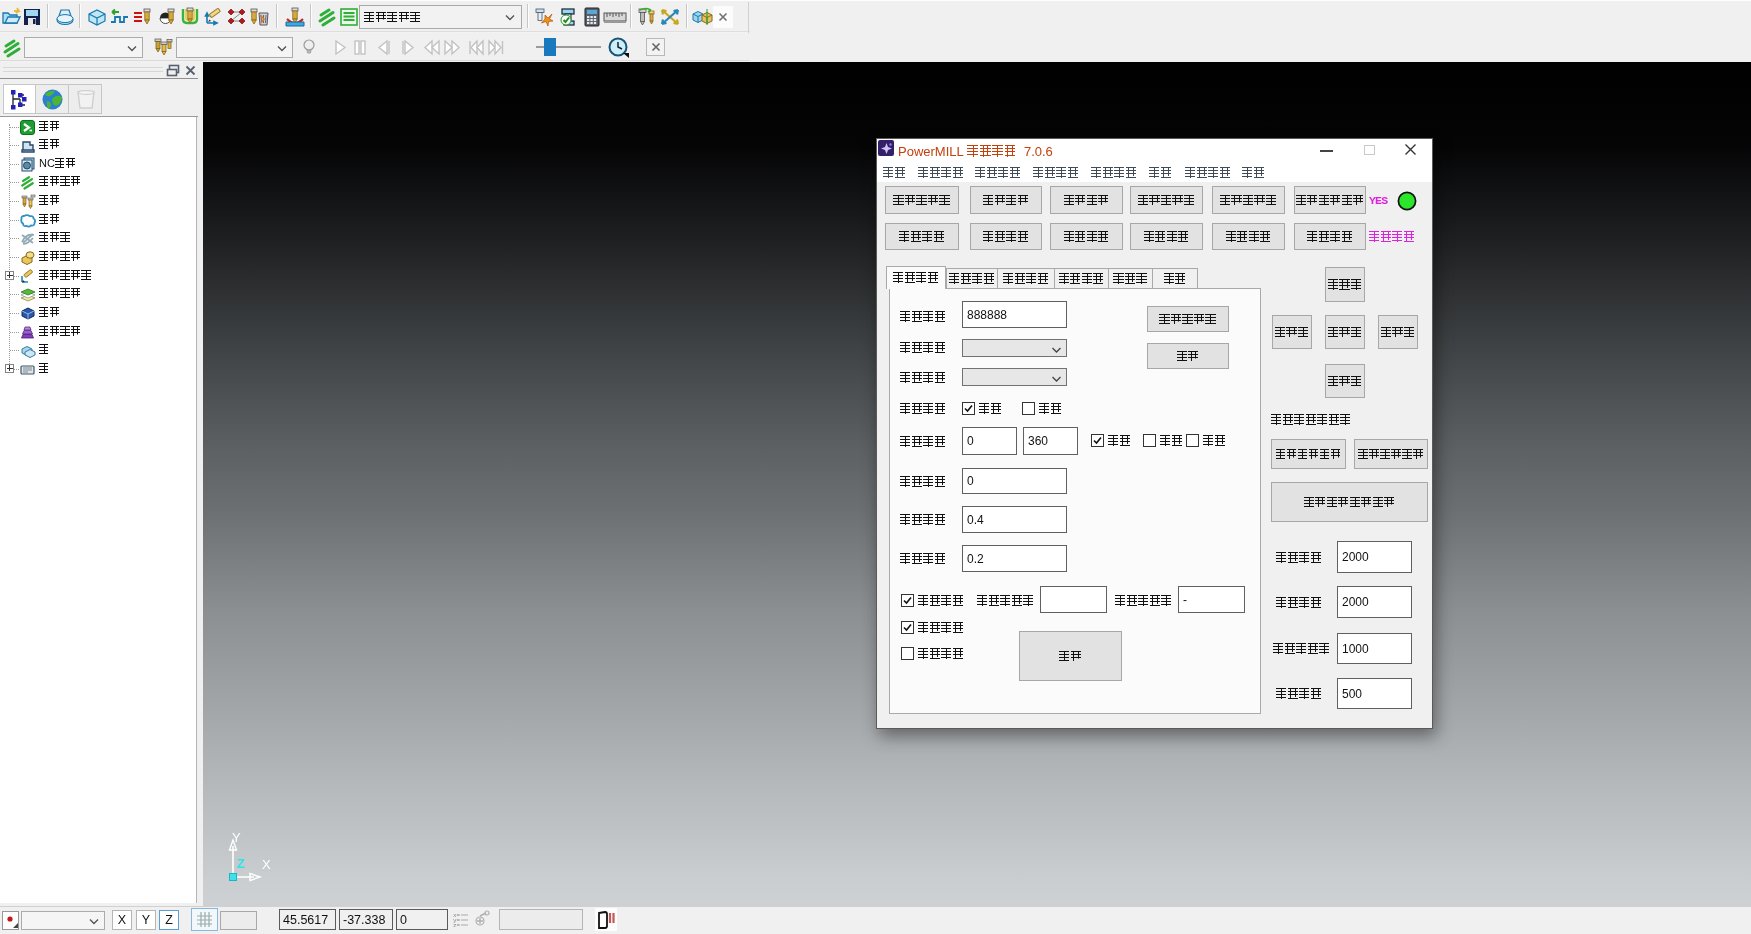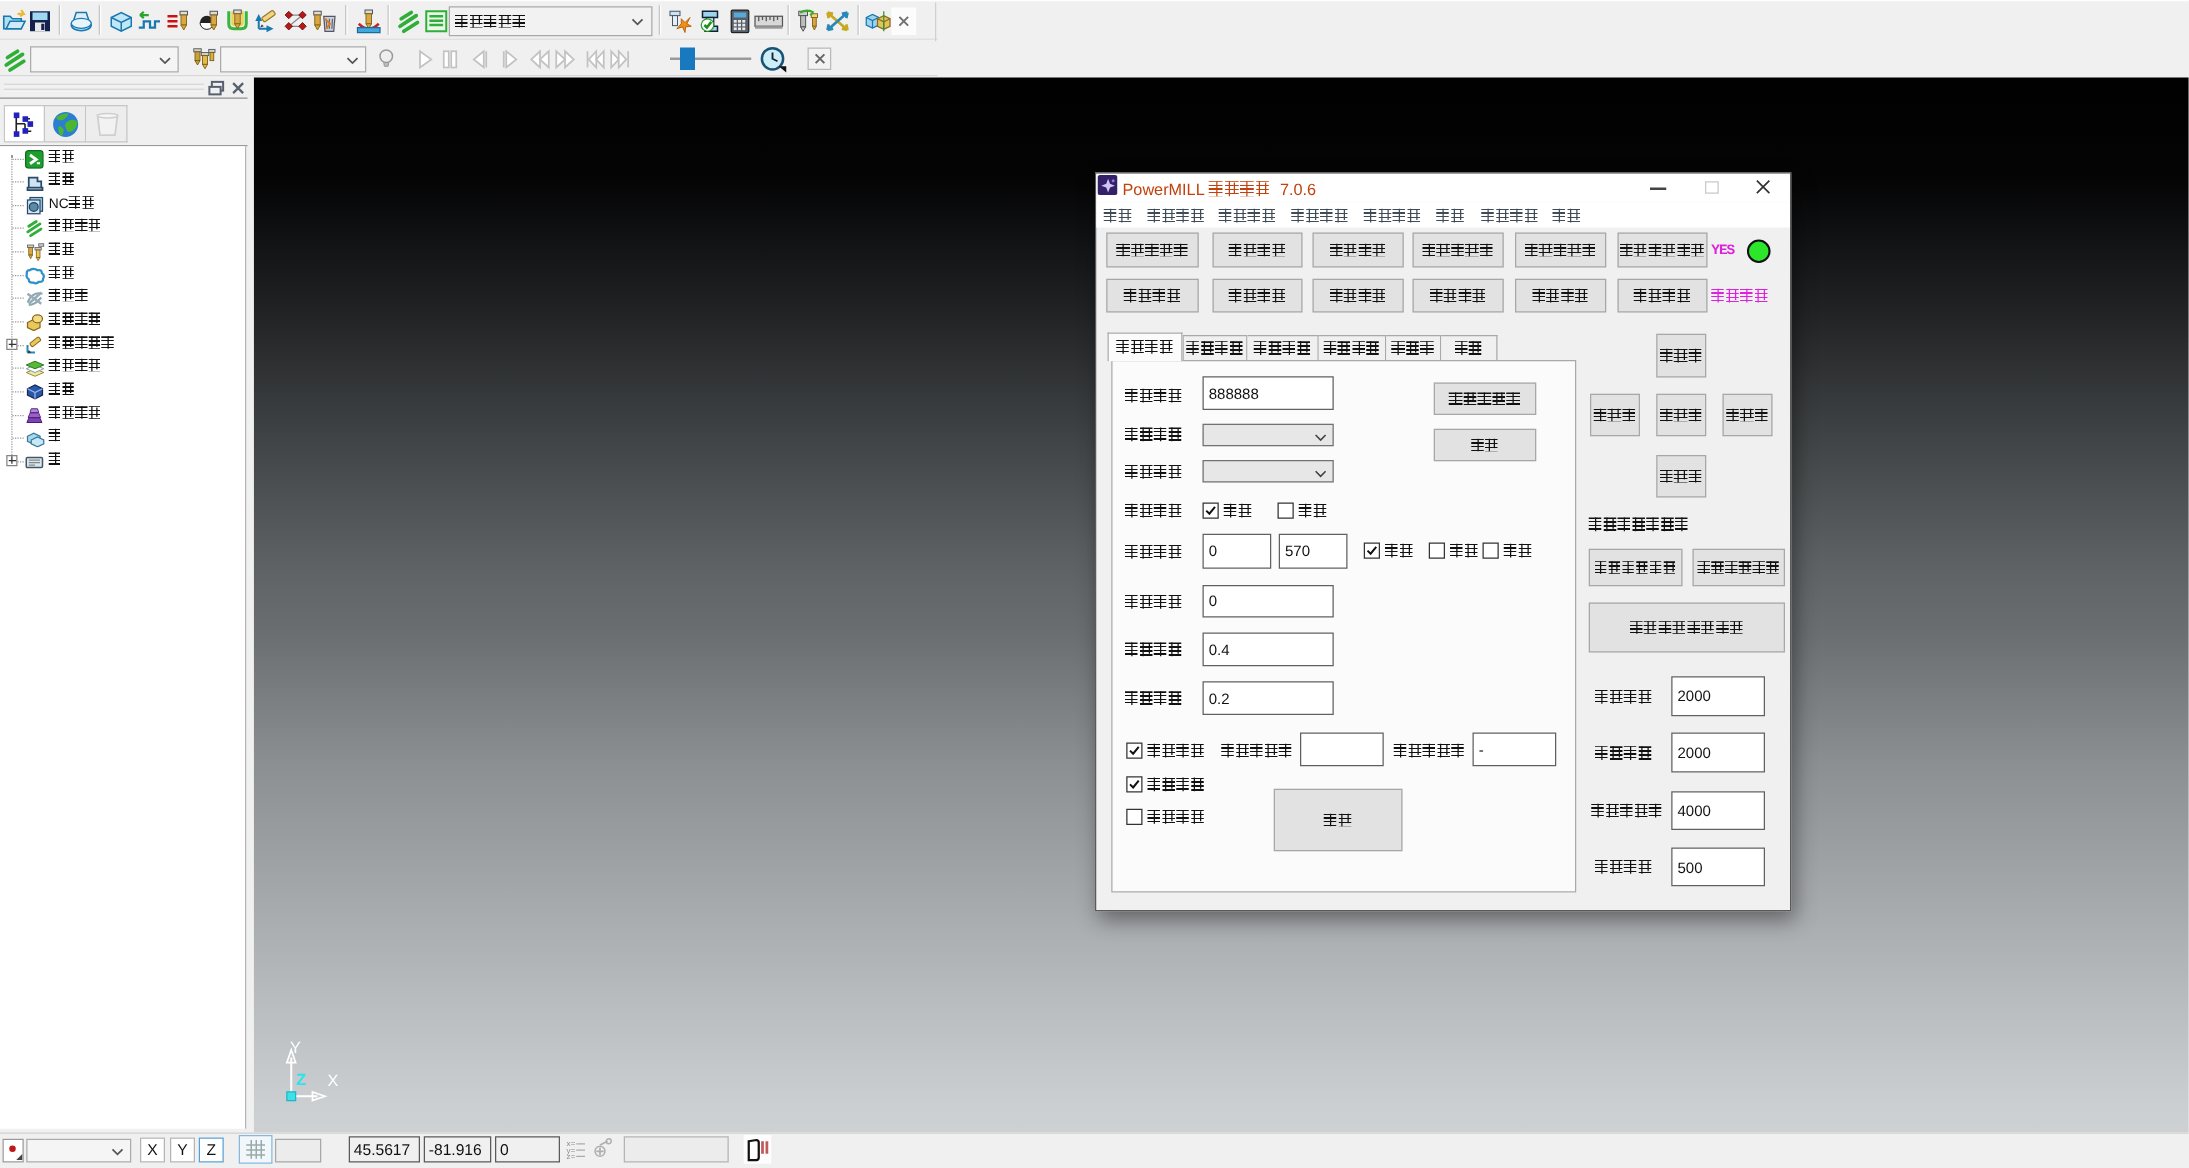--- a/index.html
+++ b/index.html
@@ -558,21 +558,21 @@
 <div class="ab" style="left:159px;top:910px;width:20px;height:20px;background:#fff;border:1px solid #5a9fd4;display:flex;align-items:center;justify-content:center;font-size:12.5px;">Z</div>
 <div class="ab" style="left:191px;top:908px;width:27px;height:23px;background:#f2f7fb;border:1px solid #88b8dc;display:flex;align-items:center;justify-content:center;">
     <svg width="17" height="17">
       <g stroke="#9aa" stroke-width="1.2">
         <path d="M1 5 H16 M1 9 H16 M1 13 H16 M5 1 V16 M9 1 V16 M13 1 V16"></path>
       </g>
     </svg>
   </div>
 <div class="ab" style="left:220px;top:911px;width:37px;height:19px;background:#ececec;border:1px solid #a8a8a8;"></div>
 <div class="ab" style="left:279px;top:909px;width:57px;height:21px;background:#f0f0f0;border:1px solid #5a5a5a;display:flex;align-items:center;padding-left:3px;font-size:12.5px;">45.5617</div>
-<div class="ab" style="left:339px;top:909px;width:54px;height:21px;background:#f0f0f0;border:1px solid #5a5a5a;display:flex;align-items:center;padding-left:3px;font-size:12.5px;">-81.916</div>
+<div class="ab" style="left:339px;top:909px;width:54px;height:21px;background:#f0f0f0;border:1px solid #5a5a5a;display:flex;align-items:center;padding-left:3px;font-size:12.5px;">-37.338</div>
 <div class="ab" style="left:396px;top:909px;width:52px;height:21px;background:#f0f0f0;border:1px solid #5a5a5a;display:flex;align-items:center;padding-left:3px;font-size:12.5px;">0</div>
 <div class="ab" style="left:452px;top:911px;width:18px;height:17px;">
     <svg width="18" height="17" viewBox="0 0 18 17">
       <g fill="#888" font-size="6" font-family="Liberation Mono">
         <text x="1" y="6">x=</text>
         <text x="1" y="11">y=</text>
         <text x="1" y="16">z=</text>
       </g>
       <path d="M9 4 H16 M9 9 H16 M9 14 H16" stroke="#aaa" stroke-width="1"></path>
     </svg>
@@ -750,21 +750,21 @@
 <div class="ab cb" style="left:962px;top:402px;width:13px;height:13px;z-index:5;position:absolute;">
     <svg width="11" height="11" style="position:absolute;left:0;top:0">
       <path d="M2 5.5 L4.5 8 L9 2.5" stroke="#111" stroke-width="1.6" fill="none"></path>
     </svg>
   </div>
 <div class="ab" style="left:979px;top:402px;font-size:12px;z-index:5;position:absolute;"><i></i><i></i></div>
 <div class="ab cb" style="left:1022px;top:402px;width:13px;height:13px;z-index:5;position:absolute;"></div>
 <div class="ab" style="left:1039px;top:402px;font-size:12px;z-index:5;position:absolute;"><i></i><i></i></div>
 <div class="ab" style="left:900px;top:435px;font-size:12px;z-index:5;position:absolute;"><i></i><i></i><i></i><i></i></div>
 <div class="ab inp" style="left:962px;top:427px;width:55px;height:28px;z-index:5;position:absolute;">0</div>
-<div class="ab inp" style="left:1023px;top:427px;width:55px;height:28px;z-index:5;position:absolute;">570</div>
+<div class="ab inp" style="left:1023px;top:427px;width:55px;height:28px;z-index:5;position:absolute;">360</div>
 <div class="ab cb" style="left:1091px;top:434px;width:13px;height:13px;z-index:5;position:absolute;">
     <svg width="11" height="11" style="position:absolute;left:0;top:0">
       <path d="M2 5.5 L4.5 8 L9 2.5" stroke="#111" stroke-width="1.6" fill="none"></path>
     </svg>
   </div>
 <div class="ab" style="left:1108px;top:434px;font-size:12px;z-index:5;position:absolute;"><i></i><i></i></div>
 <div class="ab cb" style="left:1143px;top:434px;width:13px;height:13px;z-index:5;position:absolute;"></div>
 <div class="ab" style="left:1160px;top:434px;font-size:12px;z-index:5;position:absolute;"><i></i><i></i></div>
 <div class="ab cb" style="left:1186px;top:434px;width:13px;height:13px;z-index:5;position:absolute;"></div>
 <div class="ab" style="left:1203px;top:434px;font-size:12px;z-index:5;position:absolute;"><i></i><i></i></div>
@@ -857,14 +857,14 @@
     <i></i>
     <i></i>
     <i></i>
     <i></i>
   </div>
 <div class="ab" style="left:1276px;top:551px;font-size:12px;z-index:5;position:absolute;"><i></i><i></i><i></i><i></i></div>
 <div class="ab inp" style="left:1337px;top:541px;width:75px;height:32px;z-index:5;position:absolute;">2000</div>
 <div class="ab" style="left:1276px;top:596px;font-size:12px;z-index:5;position:absolute;"><i></i><i></i><i></i><i></i></div>
 <div class="ab inp" style="left:1337px;top:586px;width:75px;height:32px;z-index:5;position:absolute;">2000</div>
 <div class="ab" style="left:1273px;top:642px;font-size:12px;z-index:5;position:absolute;"><i></i><i></i><i></i><i></i><i></i></div>
-<div class="ab inp" style="left:1337px;top:633px;width:75px;height:31px;z-index:5;position:absolute;">4000</div>
+<div class="ab inp" style="left:1337px;top:633px;width:75px;height:31px;z-index:5;position:absolute;">1000</div>
 <div class="ab" style="left:1276px;top:687px;font-size:12px;z-index:5;position:absolute;"><i></i><i></i><i></i><i></i></div>
 <div class="ab inp" style="left:1337px;top:678px;width:75px;height:31px;z-index:5;position:absolute;">500</div>
 </body></html>

